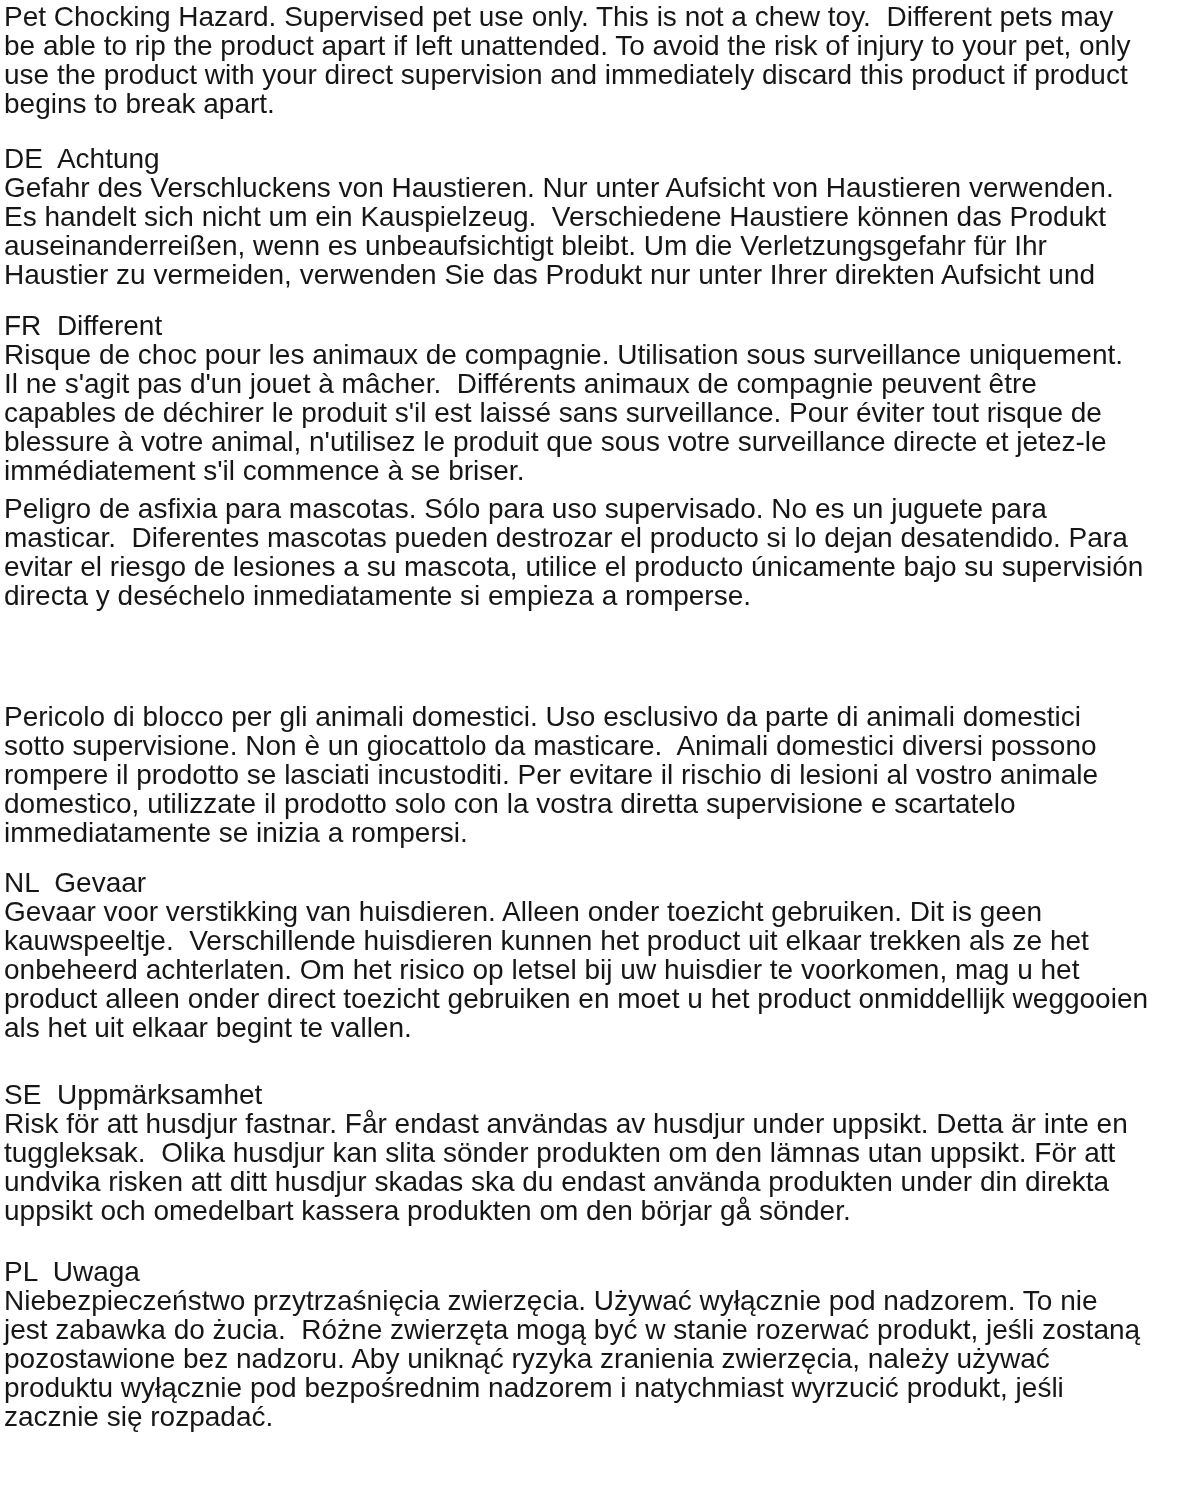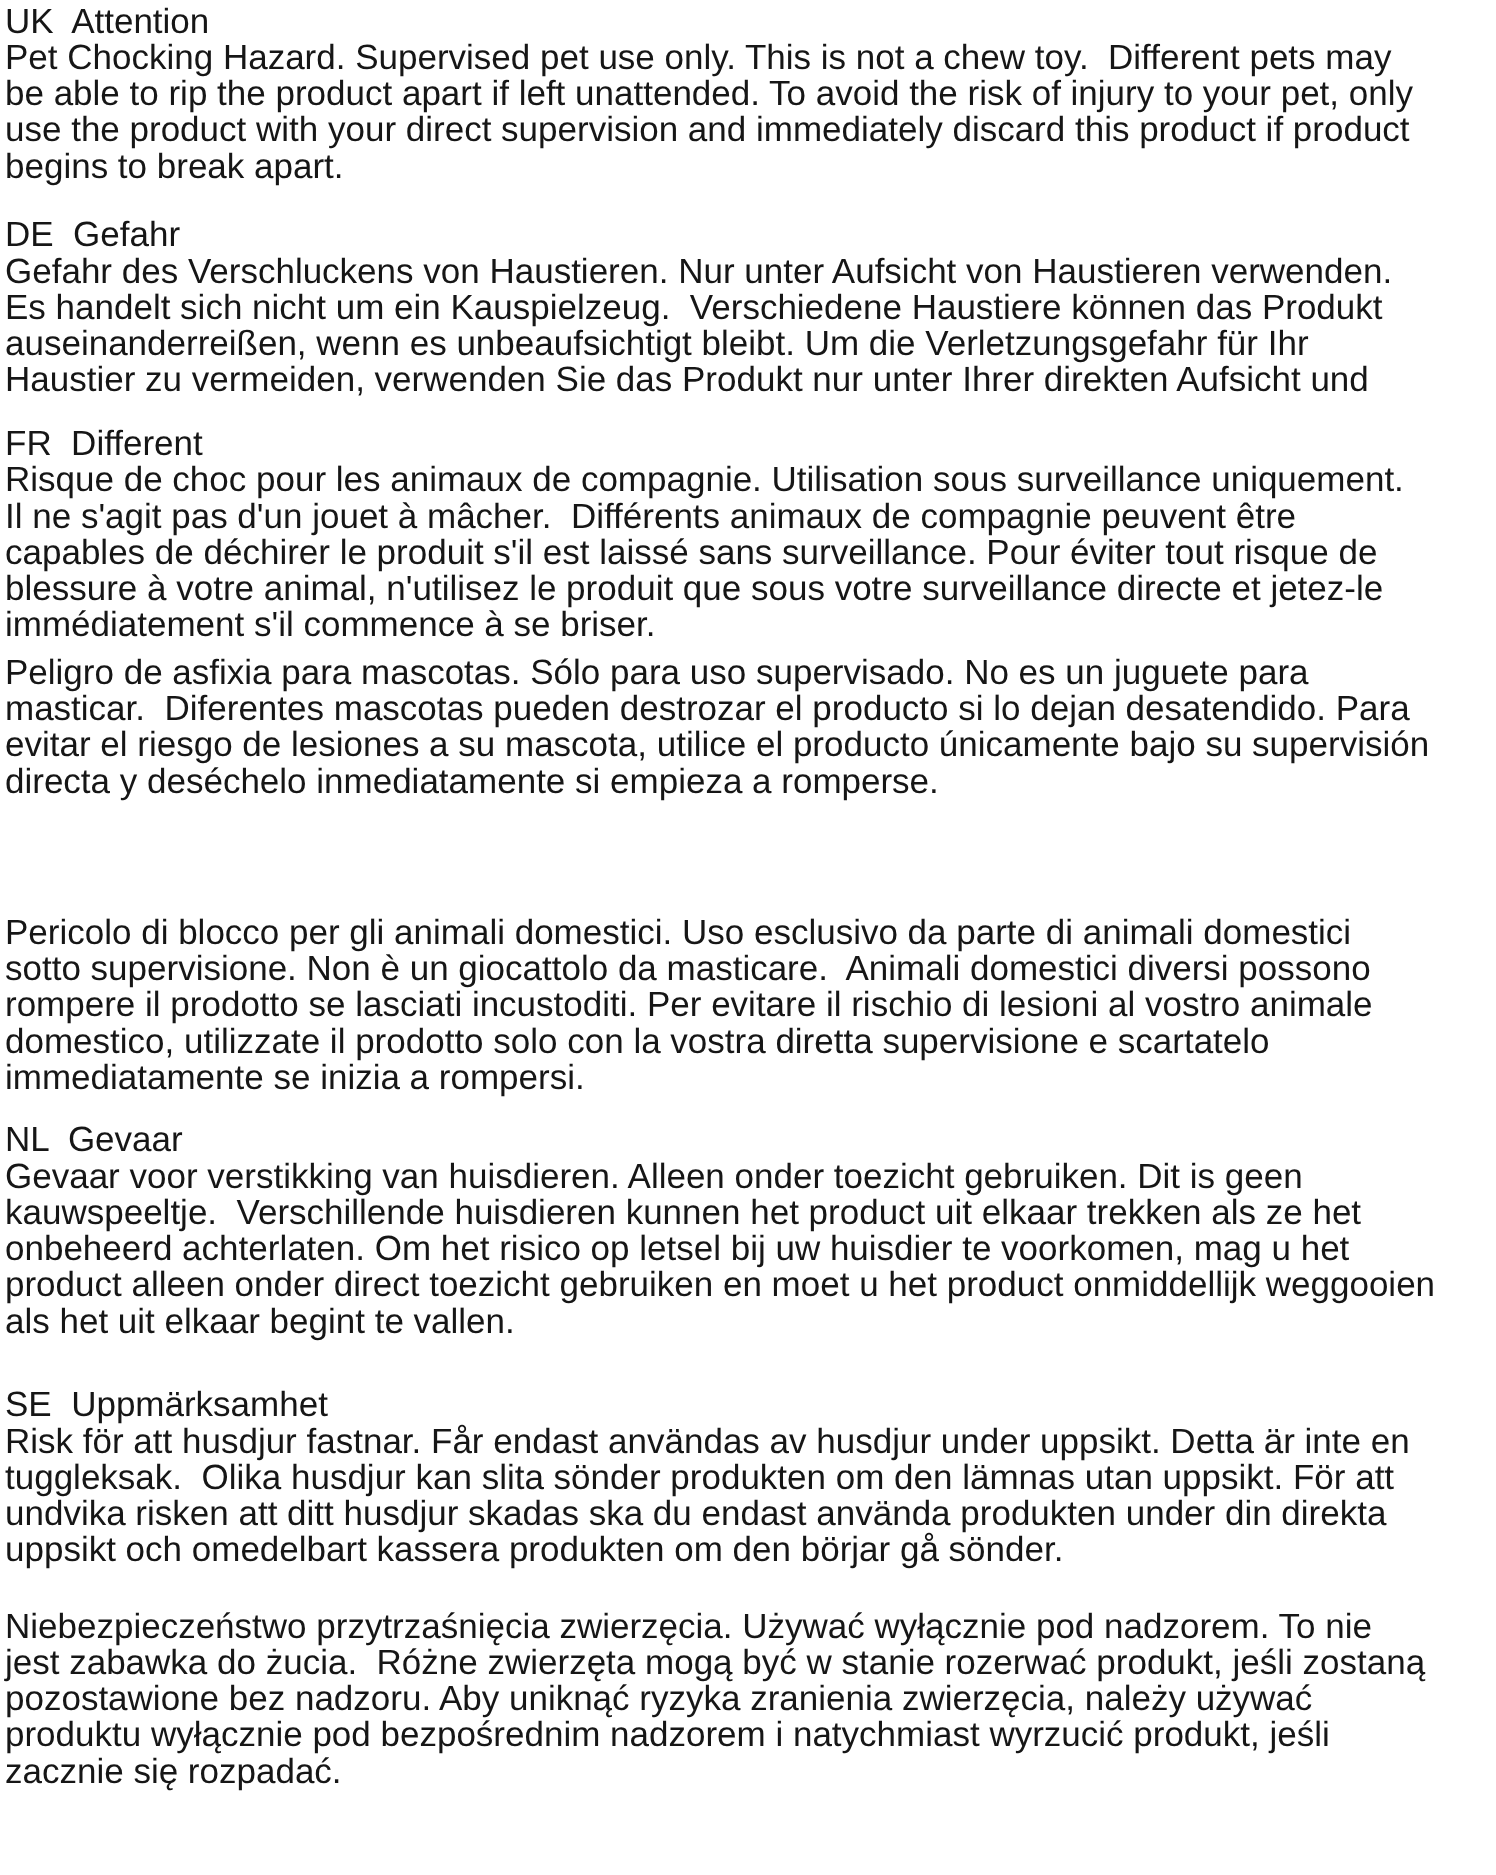--- a/index.html
+++ b/index.html
@@ -35,29 +35,28 @@
   .sec-nl { margin-top: 21px; }
   .sec-se { margin-top: 38px; }
   .sec-pl { margin-top: 32px; }
 </style>
 </head>
 <body>
 
 <div class="page">
 
   <section class="sec sec-uk">
-    <div class="heading">UK  Attention</div>
     <div class="body-text">Pet Chocking Hazard. Supervised pet use only. This is not a chew toy.  Different pets may
 be able to rip the product apart if left unattended. To avoid the risk of injury to your pet, only
 use the product with your direct supervision and immediately discard this product if product
 begins to break apart.</div>
   </section>
 
   <section class="sec sec-de">
-    <div class="heading">DE  Gefahr</div>
+    <div class="heading">DE  Achtung</div>
     <div class="body-text">Gefahr des Verschluckens von Haustieren. Nur unter Aufsicht von Haustieren verwenden.
 Es handelt sich nicht um ein Kauspielzeug.  Verschiedene Haustiere können das Produkt
 auseinanderreißen, wenn es unbeaufsichtigt bleibt. Um die Verletzungsgefahr für Ihr
 Haustier zu vermeiden, verwenden Sie das Produkt nur unter Ihrer direkten Aufsicht und</div>
   </section>
 
   <section class="sec sec-fr">
     <div class="heading">FR  Different</div>
     <div class="body-text">Risque de choc pour les animaux de compagnie. Utilisation sous surveillance uniquement.
 Il ne s'agit pas d'un jouet à mâcher.  Différents animaux de compagnie peuvent être
@@ -92,20 +91,21 @@
 
   <section class="sec sec-se">
     <div class="heading">SE  Uppmärksamhet</div>
     <div class="body-text">Risk för att husdjur fastnar. Får endast användas av husdjur under uppsikt. Detta är inte en
 tuggleksak.  Olika husdjur kan slita sönder produkten om den lämnas utan uppsikt. För att
 undvika risken att ditt husdjur skadas ska du endast använda produkten under din direkta
 uppsikt och omedelbart kassera produkten om den börjar gå sönder.</div>
   </section>
 
   <section class="sec sec-pl">
+    <div class="heading">PL  Uwaga</div>
     <div class="body-text">Niebezpieczeństwo przytrzaśnięcia zwierzęcia. Używać wyłącznie pod nadzorem. To nie
 jest zabawka do żucia.  Różne zwierzęta mogą być w stanie rozerwać produkt, jeśli zostaną
 pozostawione bez nadzoru. Aby uniknąć ryzyka zranienia zwierzęcia, należy używać
 produktu wyłącznie pod bezpośrednim nadzorem i natychmiast wyrzucić produkt, jeśli
 zacznie się rozpadać.</div>
   </section>
 
 </div>
 
 </body></html>

